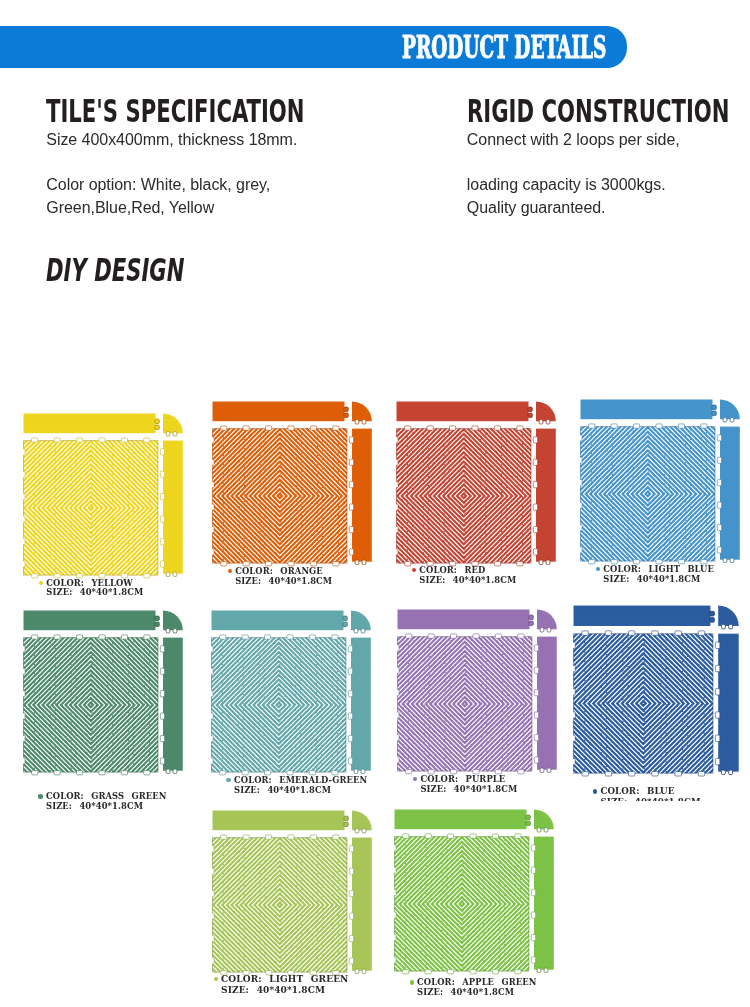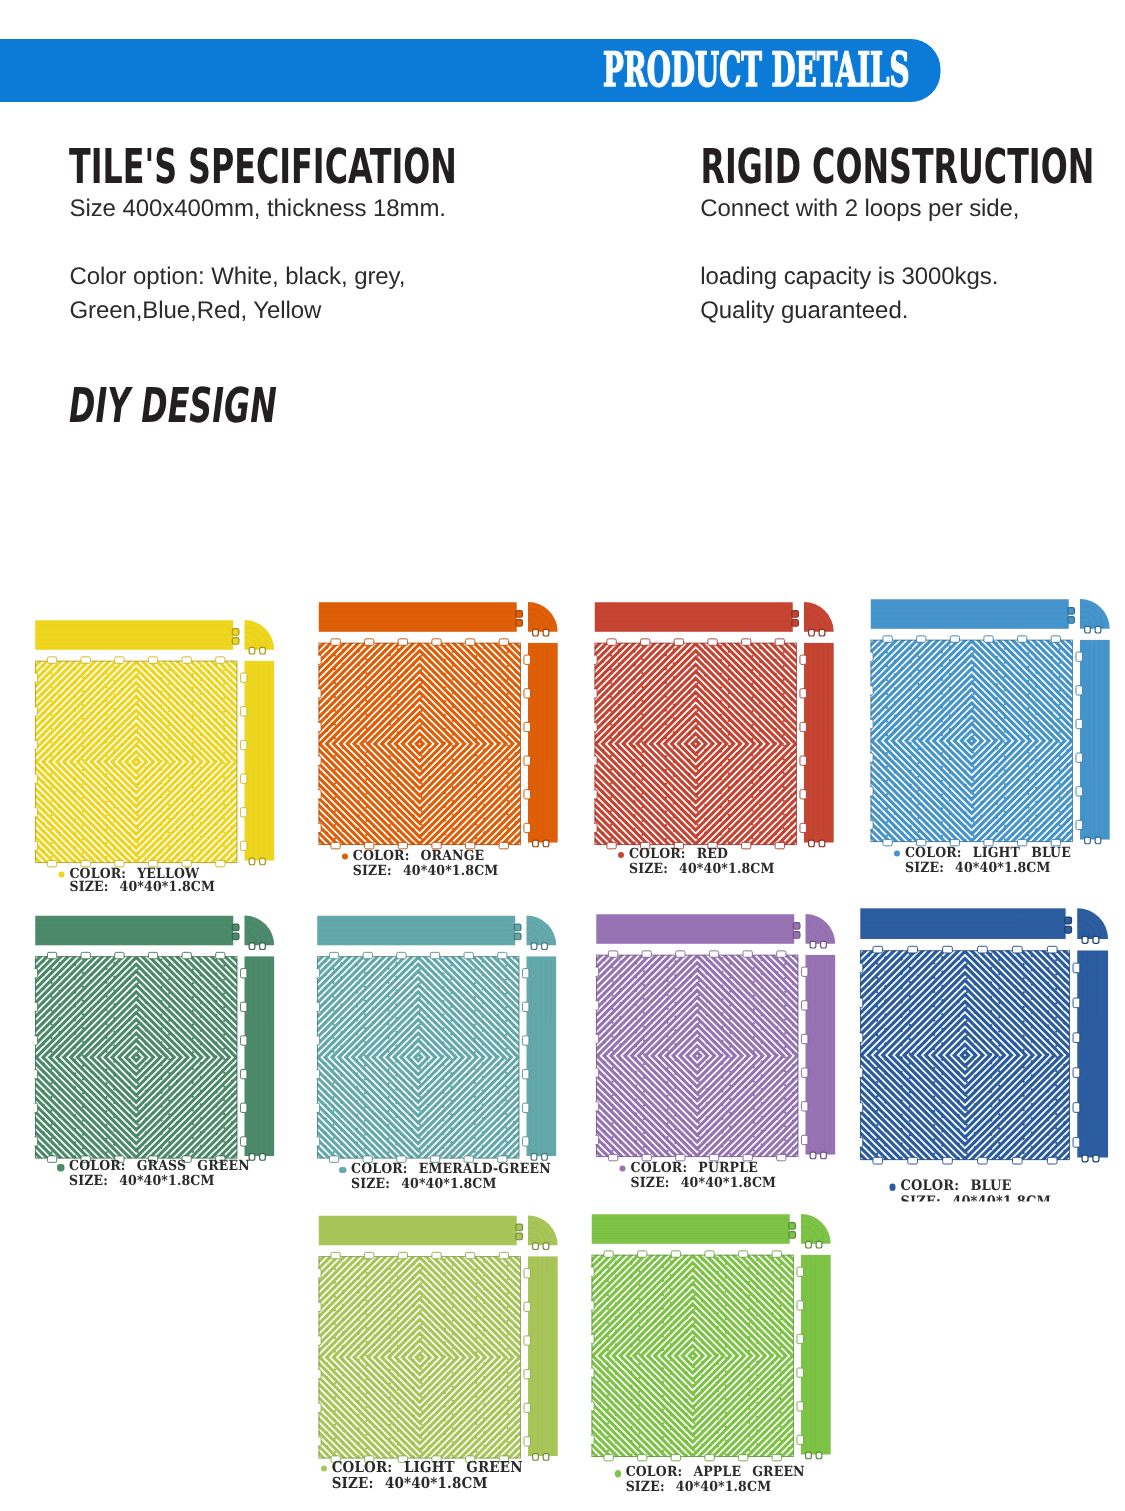--- a/index.html
+++ b/index.html
@@ -407,21 +407,21 @@
             <rect x="75.92" y="161.60" width="6.2" height="4.300000000000001" rx="1" fill="#fefefe" stroke="#41755b" stroke-width="0.6"></rect>
             <rect x="-2.20" y="104.02" width="4.300000000000001" height="6.2" rx="1" fill="#fefefe" stroke="#41755b" stroke-width="0.6"></rect>
             <rect x="98.35" y="25.90" width="6.2" height="4.300000000000001" rx="1" fill="#fefefe" stroke="#41755b" stroke-width="0.6"></rect>
             <rect x="98.35" y="161.60" width="6.2" height="4.300000000000001" rx="1" fill="#fefefe" stroke="#41755b" stroke-width="0.6"></rect>
             <rect x="-2.20" y="126.45" width="4.300000000000001" height="6.2" rx="1" fill="#fefefe" stroke="#41755b" stroke-width="0.6"></rect>
             <rect x="120.78" y="25.90" width="6.2" height="4.300000000000001" rx="1" fill="#fefefe" stroke="#41755b" stroke-width="0.6"></rect>
             <rect x="120.78" y="161.60" width="6.2" height="4.300000000000001" rx="1" fill="#fefefe" stroke="#41755b" stroke-width="0.6"></rect>
             <rect x="-2.20" y="148.88" width="4.300000000000001" height="6.2" rx="1" fill="#fefefe" stroke="#41755b" stroke-width="0.6"></rect>
           </svg>
         </div>
-        <div class="cap" style="top:164px;left:23.5px;font-size:9.30px">
+        <div class="cap" style="top:182px;left:23.5px;font-size:9.30px">
           <div class="l1"><span class="dot" style="background:#4c8a6b"></span><span class="lbl">COLOR: GRASS GREEN</span></div>
           <div class="l2">SIZE: 40*40*1.8CM</div>
         </div>
       </div>
       <div class="tile" style="left: 210.5px; top: 609.2px;">
         <div class="tile-art">
           <svg width="161.8" height="173.2" viewBox="0 0 161.8 173.2">
             <defs>
               <clipPath id="cl5">
                 <rect x="0" y="0" width="134.6" height="134.6"></rect>

